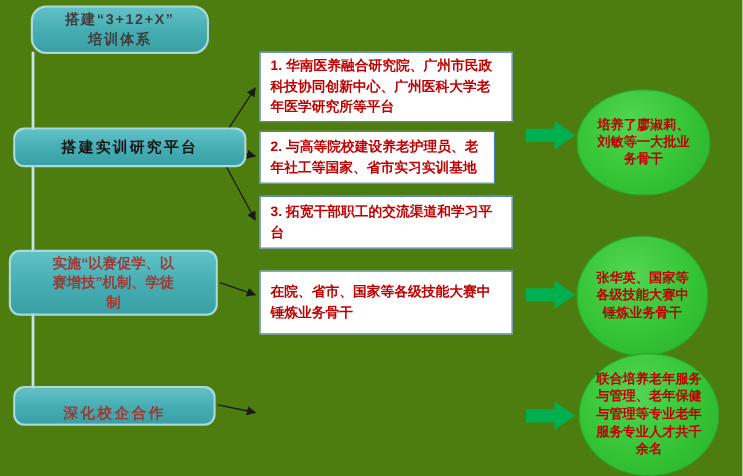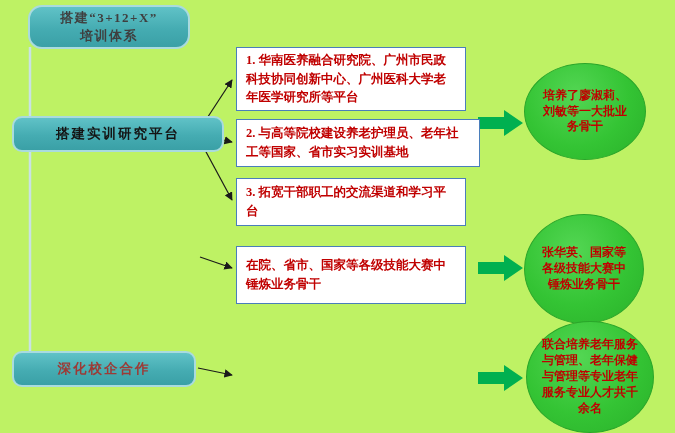--- a/index.html
+++ b/index.html
@@ -1,62 +1,62 @@
 <!DOCTYPE html>
 <html><head>
 <meta charset="utf-8">
 <style>
   html,body{margin:0;padding:0;background:#ffffff;}
   .canvas{
     position:relative;
     width:675px;height:433px;
-    background:#bef264;
-    font-family:Liberation Serif, serif;
+    background:#4d7c0f;
+    font-family:Liberation Sans, sans-serif;
     overflow:hidden;
   }
   svg.overlay{position:absolute;left:0;top:0;z-index:0;pointer-events:none;}
 
   .teal{
     position:absolute;z-index:1;
     background:linear-gradient(180deg,#60c2c7 0%,#45acb2 55%,#3aa0a6 100%);
     border:2px solid #a9dbde;
     border-radius:10px;
     display:flex;align-items:center;justify-content:center;
     text-align:center;font-weight:bold;
     box-sizing:border-box;
   }
   .teal .lbl{white-space:pre-line;line-height:1.35;}
   .b1{left:28px;top:5px;width:162px;height:44px;border-radius:14px;font-size:13px;letter-spacing:1.5px;color:#3f3f3f;}
   .b2{left:12px;top:116px;width:212px;height:36px;font-size:13.5px;letter-spacing:2px;color:#141414;}
   .b3{left:8px;top:227px;width:190px;height:60px;font-size:13px;color:#9c3a36;}
-  .b4{left:12px;top:351px;width:184px;height:36px;font-size:13.5px;letter-spacing:2px;color:#9c3a36;}
+  .b4{left:12px;top:351px;width:184px;height:36px;font-size:13.5px;letter-spacing:2px;color:#9c3a36;align-items:flex-end;}
 
   .mid{
     position:absolute;z-index:1;
     background:#ffffff;border:1px solid #4a7ebb;
     color:#c00000;font-weight:bold;font-size:12.5px;line-height:1.5;
     display:flex;align-items:center;
     padding:4px 9px;box-sizing:border-box;
   }
   .m1{left:236px;top:47px;width:230px;height:64px;}
-  .m2{left:236px;top:119px;width:244px;height:48px;}
+  .m2{left:236px;top:119px;width:214px;height:48px;}
   .m3{left:236px;top:178px;width:230px;height:48px;}
   .m4{left:236px;top:246px;width:230px;height:58px;}
   .m5{left:236px;top:344px;width:230px;height:64px;}
 
   .ell{
     position:absolute;z-index:1;
     border-radius:50%;
     background:radial-gradient(circle at 42% 32%,#53d653 0%,#34c434 55%,#2ab02a 100%);
     border:1px solid #2aa62a;
     color:#c00000;font-weight:bold;font-size:12px;line-height:1.32;
     display:flex;align-items:center;justify-content:center;
     text-align:center;padding:0 13px;box-sizing:border-box;
   }
-  .e1{left:524px;top:63px;width:122px;height:97px;}
+  .e1{left:524px;top:81px;width:122px;height:97px;}
   .e2{left:524px;top:214px;width:120px;height:110px;}
   .e3{left:526px;top:321px;width:128px;height:112px;padding:0 15px;}
 </style>
 </head>
 <body>
 
 <div class="canvas">
 
   <svg class="overlay" width="675" height="433" viewBox="0 0 675 433">
     <defs>
@@ -80,20 +80,25 @@
     <polygon points="478,372 504,372 504,365 523,378 504,391 504,384 478,384" fill="#00b050"></polygon>
   </svg>
 
   <div class="teal b1">
     <span class="lbl">搭建“3+12+X”
 培训体系</span>
   </div>
   <div class="teal b2">
     <span class="lbl">搭建实训研究平台</span>
   </div>
+  <div class="teal b3">
+    <span class="lbl">实施“以赛促学、以
+赛增技”机制、学徒
+制</span>
+  </div>
   <div class="teal b4">
     <span class="lbl">深化校企合作</span>
   </div>
 
   <div class="mid m1">
     <span>1. 华南医养融合研究院、广州市民政科技协同创新中心、广州医科大学老年医学研究所等平台</span>
   </div>
   <div class="mid m2">
     <span>2. 与高等院校建设养老护理员、老年社工等国家、省市实习实训基地</span>
   </div>

